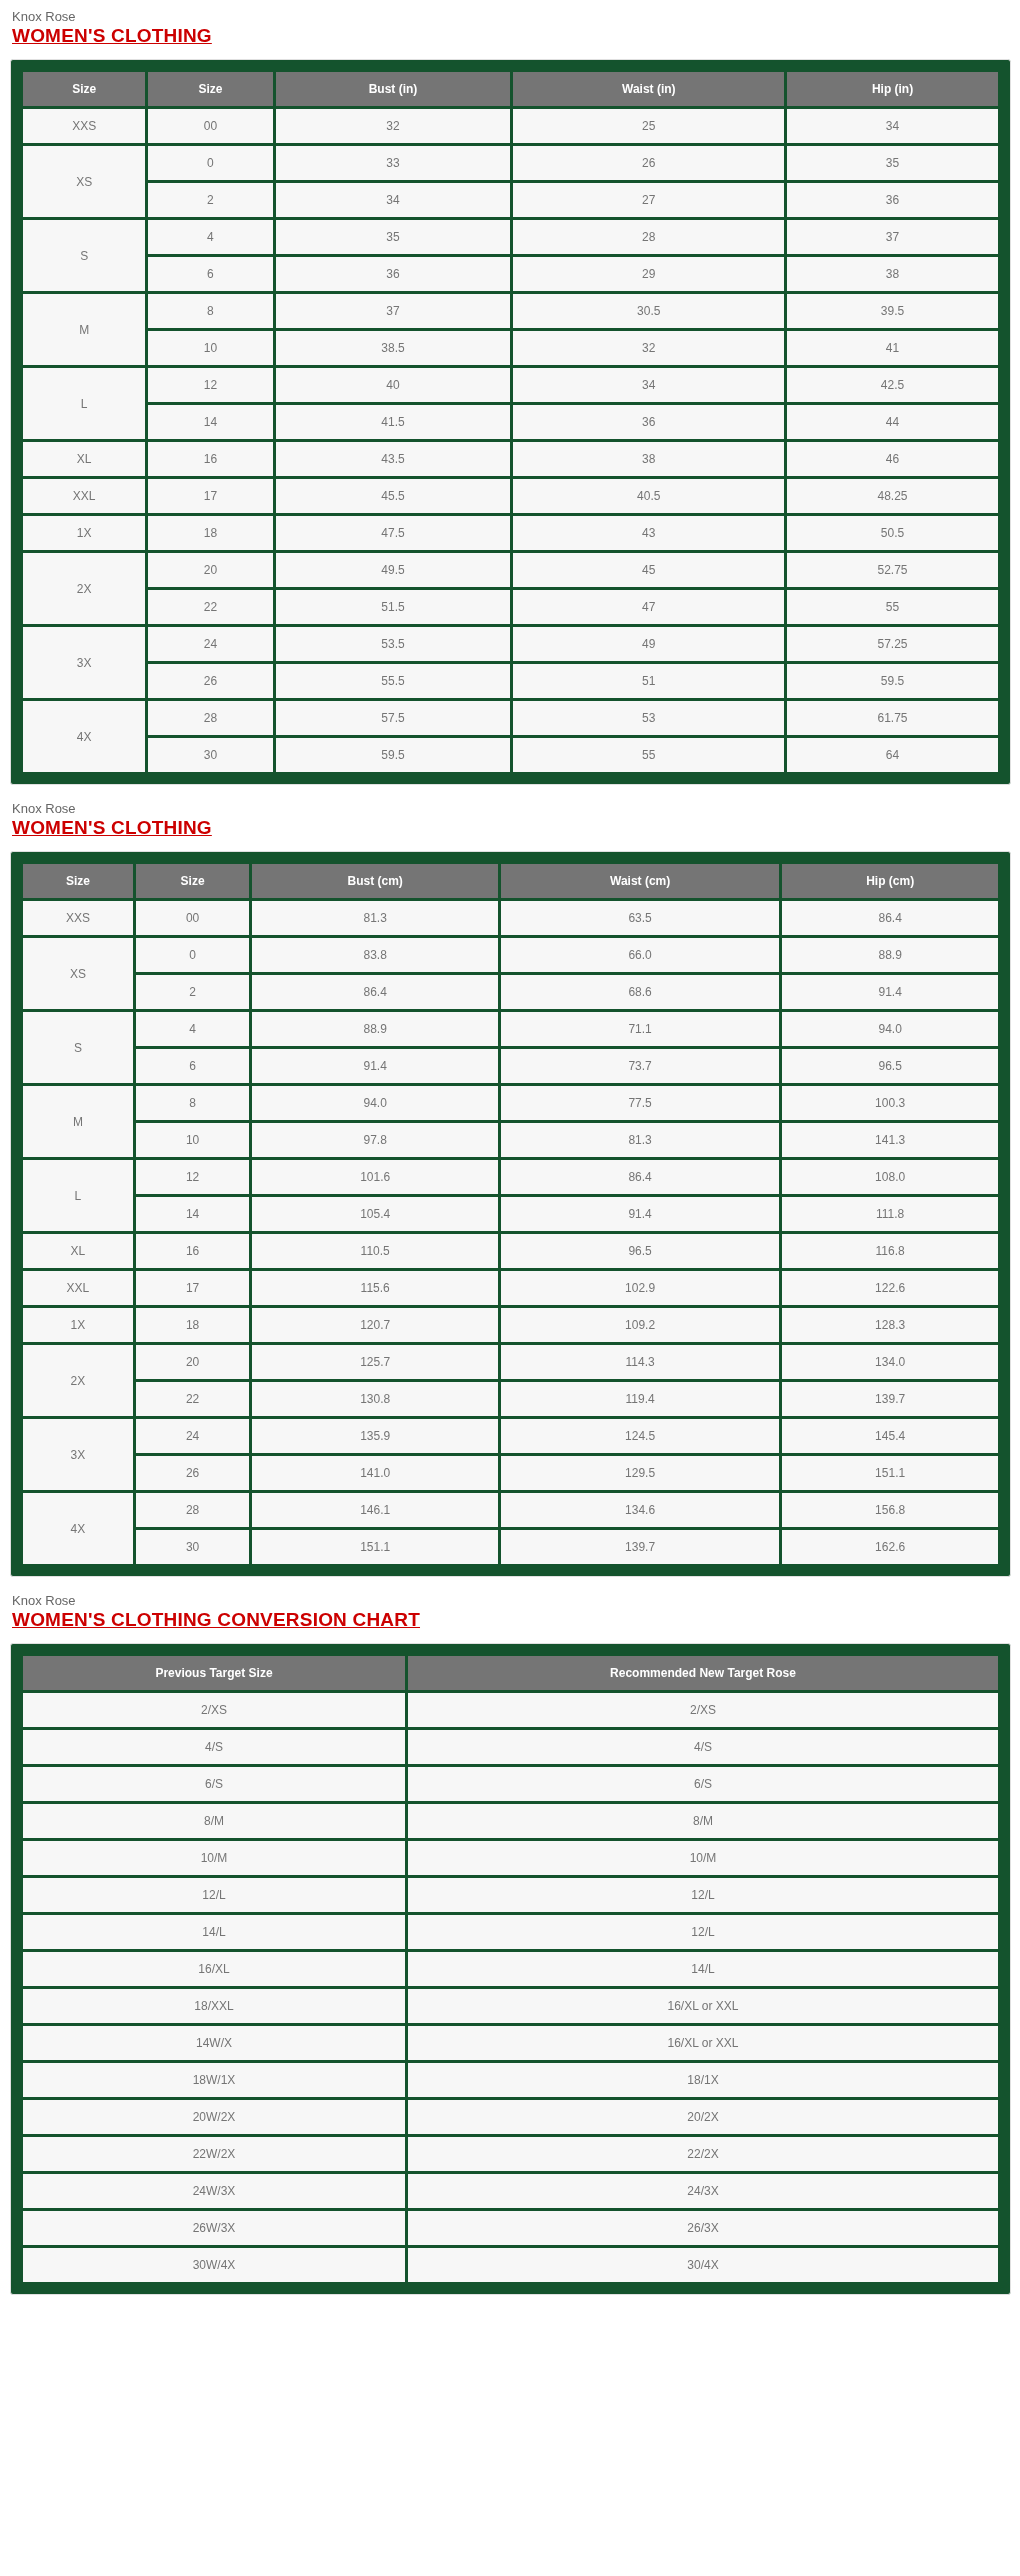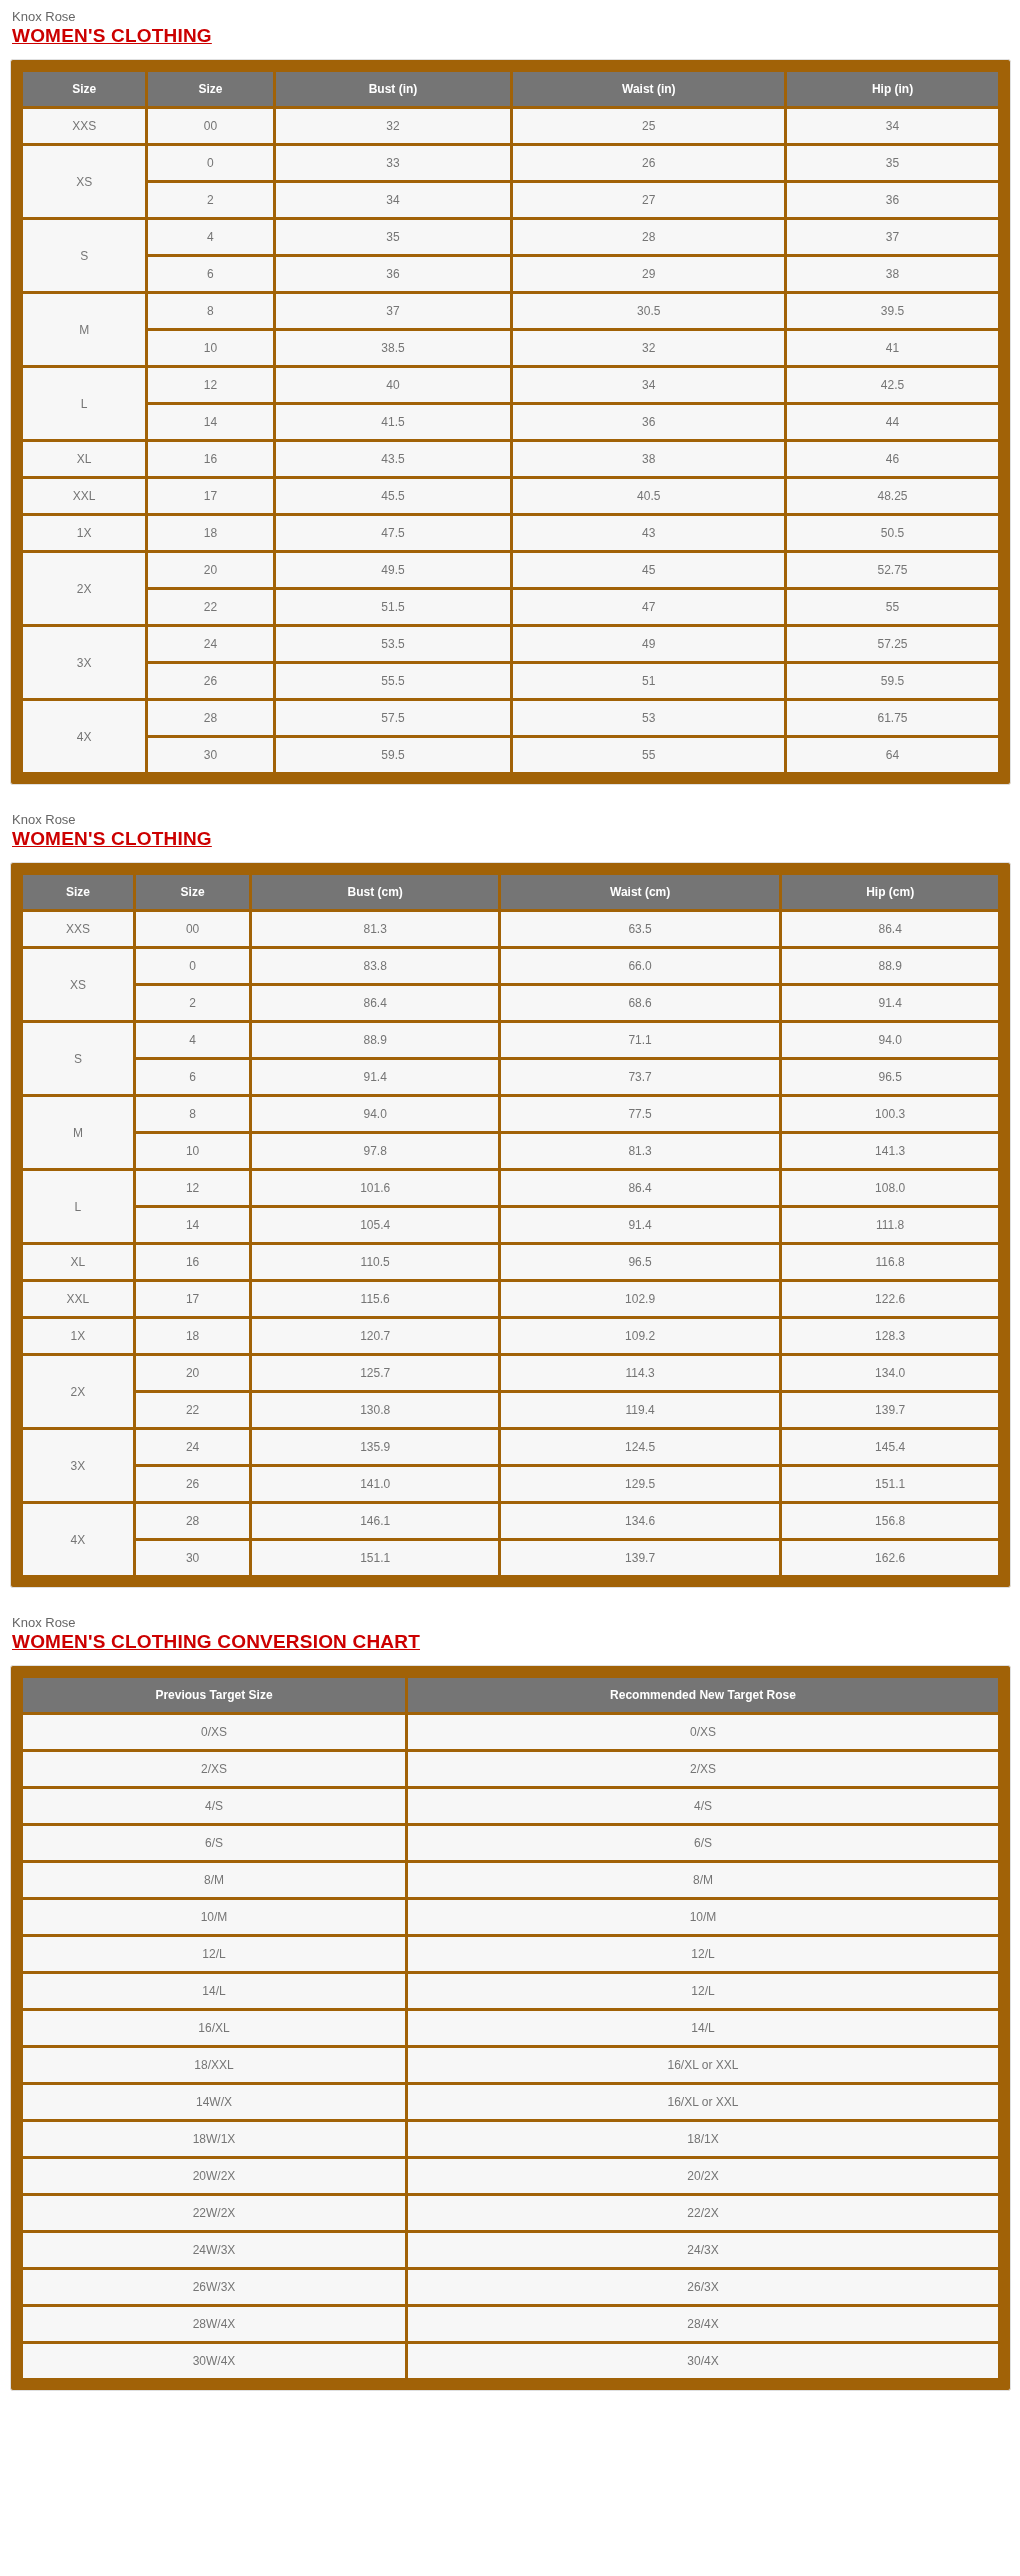--- a/index.html
+++ b/index.html
@@ -22,25 +22,25 @@
   .section-title {
     font-size:19px;
     font-weight:bold;
     color:#cc0000;
     margin:0 0 14px 2px;
     line-height:19px;
     letter-spacing:0.2px;
     text-decoration:underline;
   }
   .panel {
-    background:#a16207;
+    background:#14532d;
     border:1px solid #e0e0e0;
     border-radius:3px;
     padding:9px;
-    margin-bottom:26px;
+    margin-bottom:15px;
   }
   table {
     width:100%;
     border-collapse:separate;
     border-spacing:3px;
     table-layout:fixed;
   }
   th {
     background:#757575;
     color:#ffffff;
@@ -374,24 +374,20 @@
             <col>
           </colgroup>
         <thead>
             <tr>
               <th>Previous Target Size</th>
               <th>Recommended New Target Rose</th>
             </tr>
           </thead>
         <tbody>
             <tr>
-              <td>0/XS</td>
-              <td>0/XS</td>
-            </tr>
-            <tr>
               <td>2/XS</td>
               <td>2/XS</td>
             </tr>
             <tr>
               <td>4/S</td>
               <td>4/S</td>
             </tr>
             <tr>
               <td>6/S</td>
               <td>6/S</td>
@@ -436,24 +432,20 @@
               <td>22W/2X</td>
               <td>22/2X</td>
             </tr>
             <tr>
               <td>24W/3X</td>
               <td>24/3X</td>
             </tr>
             <tr>
               <td>26W/3X</td>
               <td>26/3X</td>
-            </tr>
-            <tr>
-              <td>28W/4X</td>
-              <td>28/4X</td>
             </tr>
             <tr>
               <td>30W/4X</td>
               <td>30/4X</td>
             </tr>
           </tbody>
       </table>
     </div>
   </div>
 

